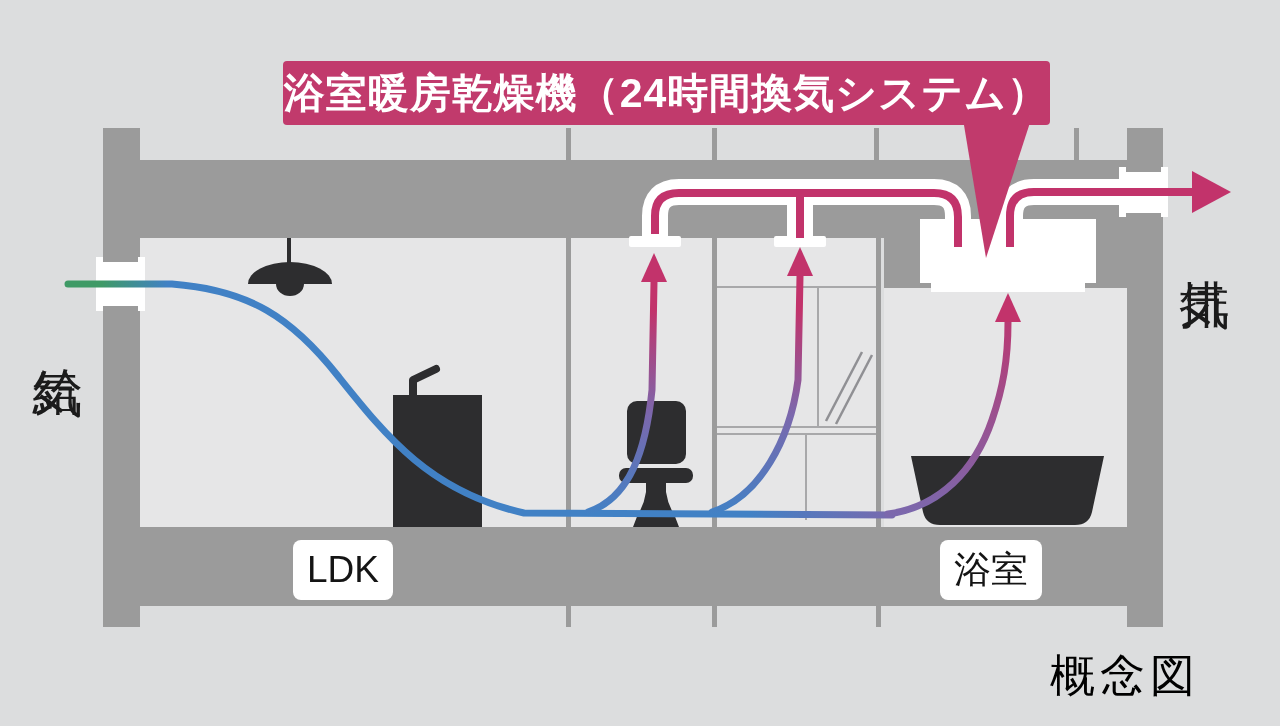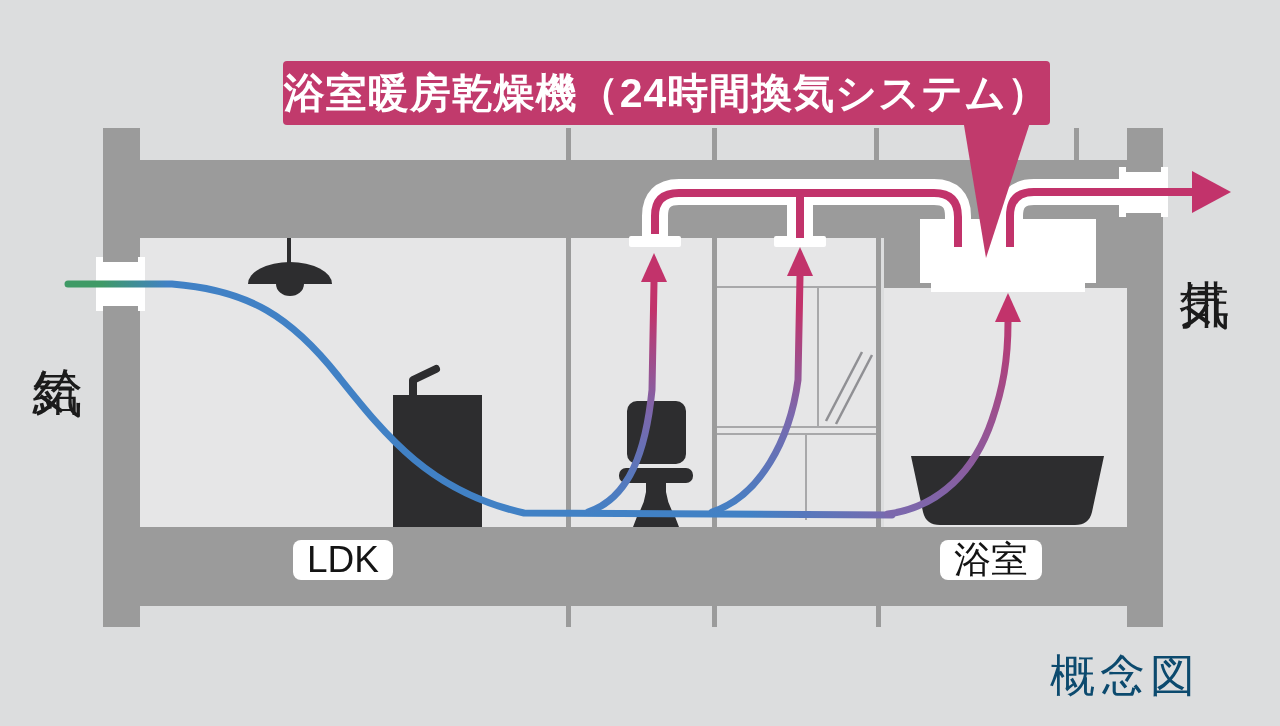--- a/index.html
+++ b/index.html
@@ -2,27 +2,27 @@
 <html><head>
 <meta charset="utf-8">
 <style>
   html,body{margin:0;padding:0;background:#dcddde;}
   #stage{position:relative;width:1280px;height:726px;overflow:hidden;background:#dcddde;
          font-family:"Liberation Sans","DejaVu Sans",sans-serif;}
   #diagram-svg{position:absolute;left:0;top:0;}
   .banner{position:absolute;left:283px;top:38px;width:767px;height:64px;background:#c13a6c;
           border-radius:4px;display:flex;align-items:center;justify-content:center;margin-top:23px;}
   .banner span{color:#ffffff;font-size:41px;font-weight:700;letter-spacing:1px;white-space:nowrap;}
-  .room-label{position:absolute;top:540px;height:40px;background:#ffffff;border-radius:8px;
+  .room-label{position:absolute;top:540px;height:60px;background:#ffffff;border-radius:8px;
               display:flex;align-items:center;justify-content:center;padding:0 14px;
               font-size:37px;font-weight:500;color:#141414;white-space:nowrap;}
   .vlabel{position:absolute;writing-mode:vertical-rl;text-orientation:upright;
           font-size:50px;font-weight:500;color:#1b1b1b;letter-spacing:4px;line-height:1;}
   .caption{position:absolute;left:1050px;top:646px;font-family:"DejaVu Serif","Liberation Serif",serif;
-           font-size:45px;color:#0c4a6e;letter-spacing:5px;white-space:nowrap;}
+           font-size:45px;color:#000000;letter-spacing:5px;white-space:nowrap;}
 </style>
 </head>
 <body>
 
 <div id="stage">
 
 <svg id="diagram-svg" width="1280" height="726" viewBox="0 0 1280 726">
   <defs>
     <linearGradient id="gradSupply" gradientUnits="userSpaceOnUse" x1="68" y1="0" x2="900" y2="0">
       <stop offset="0" stop-color="#3f9a66"></stop>

